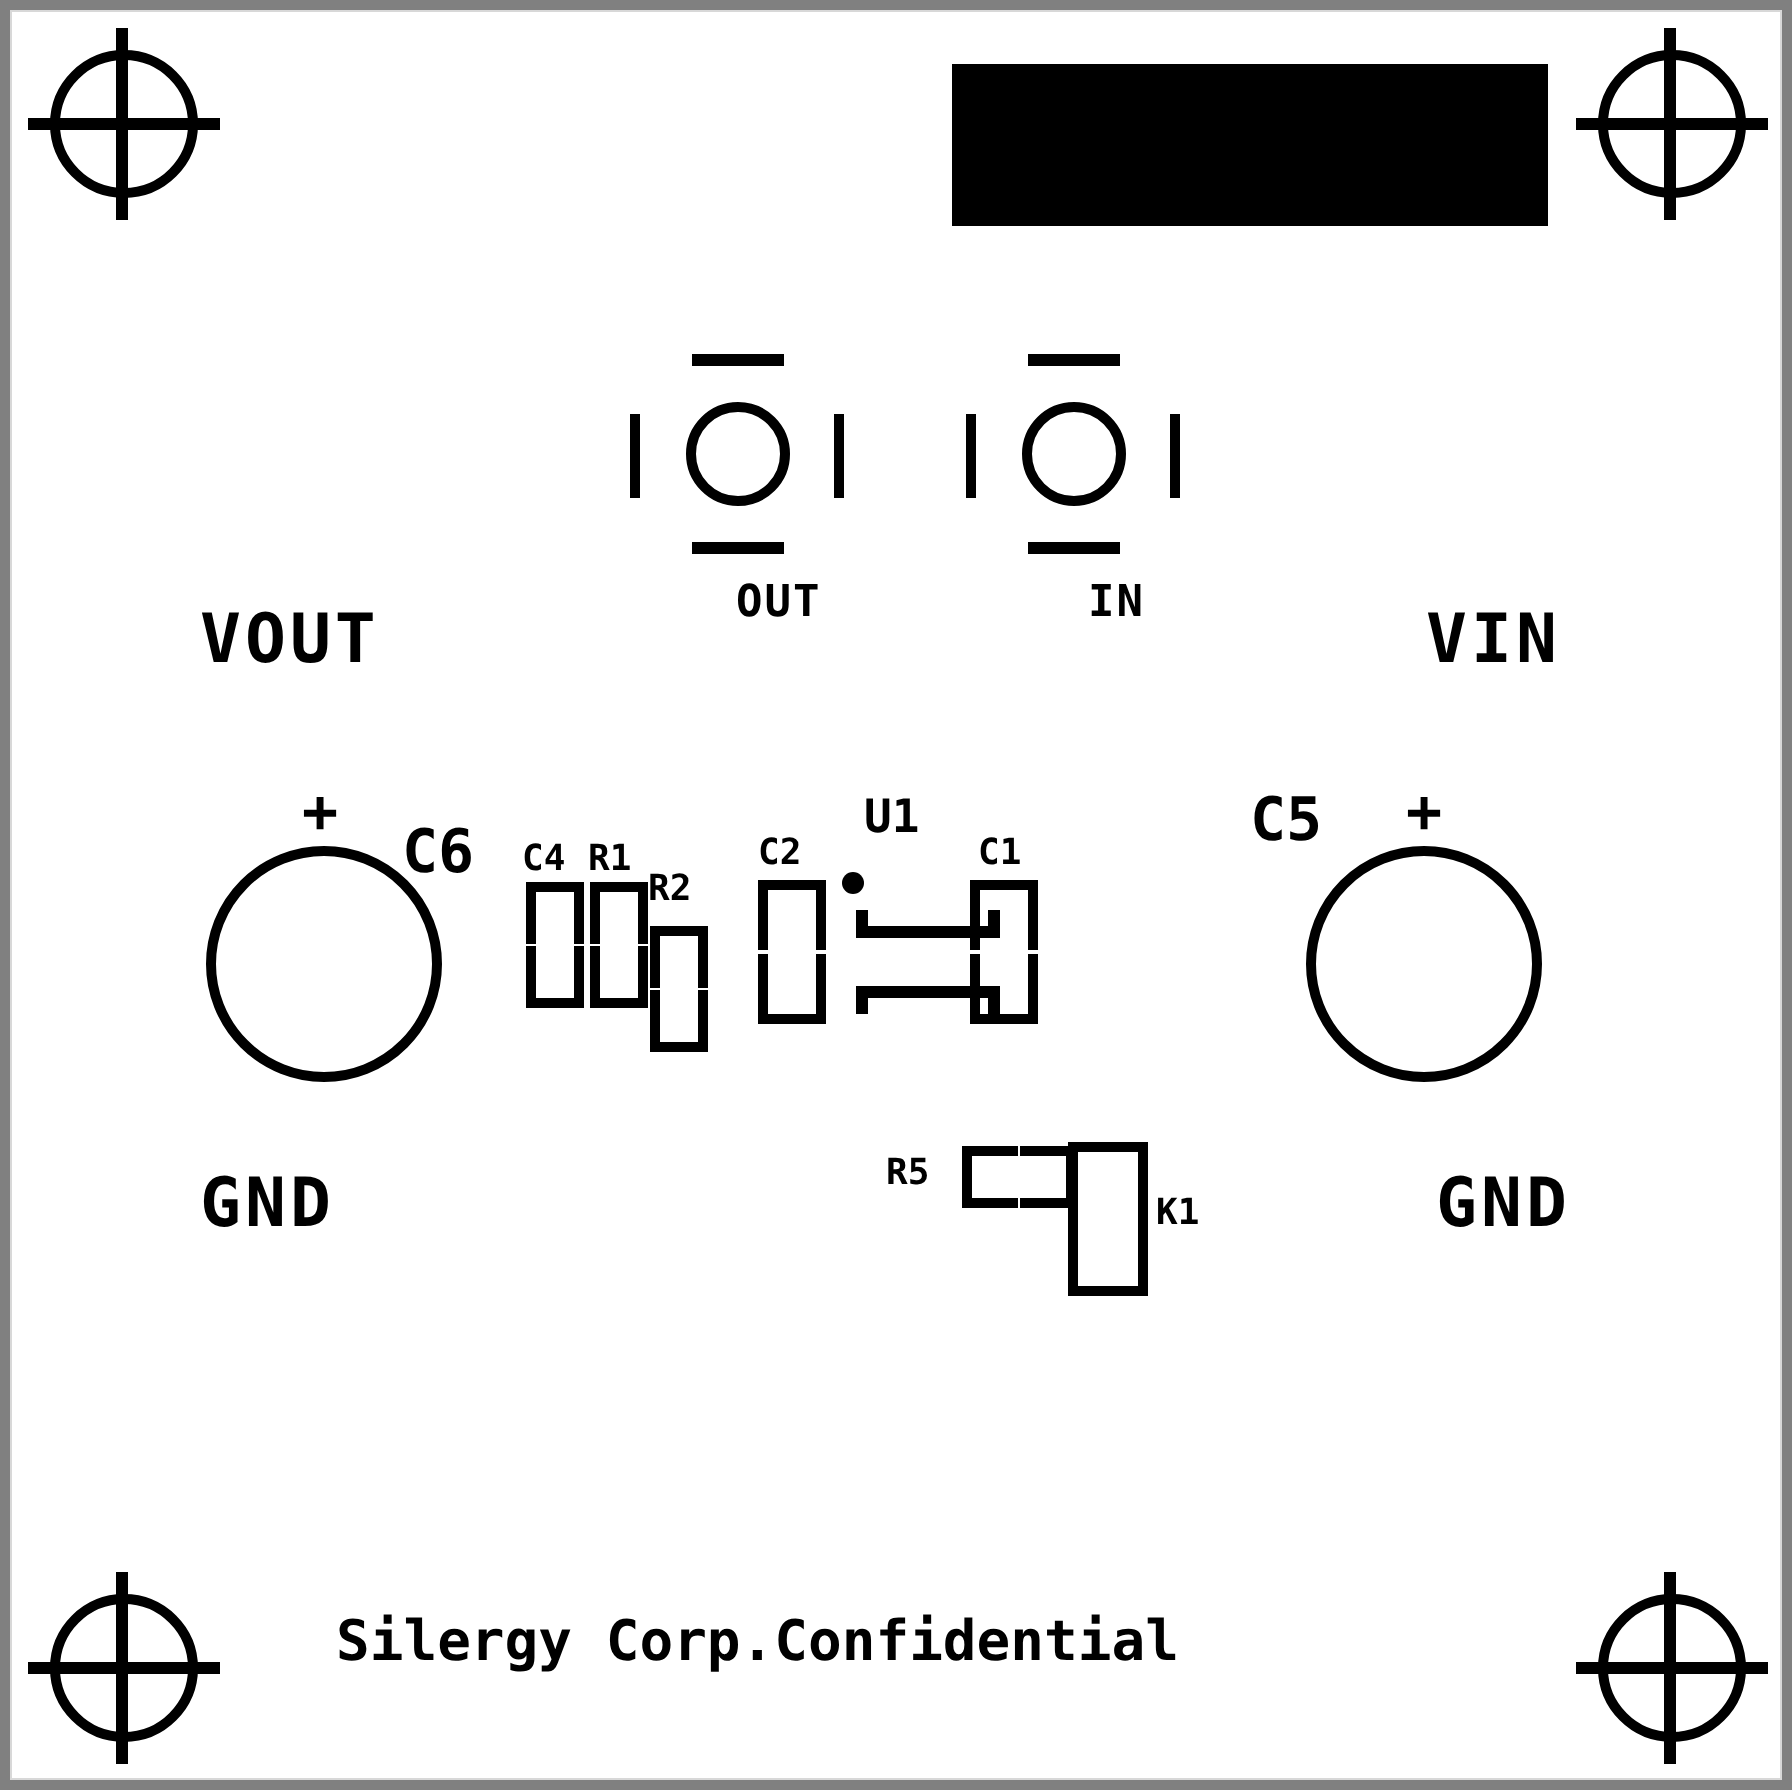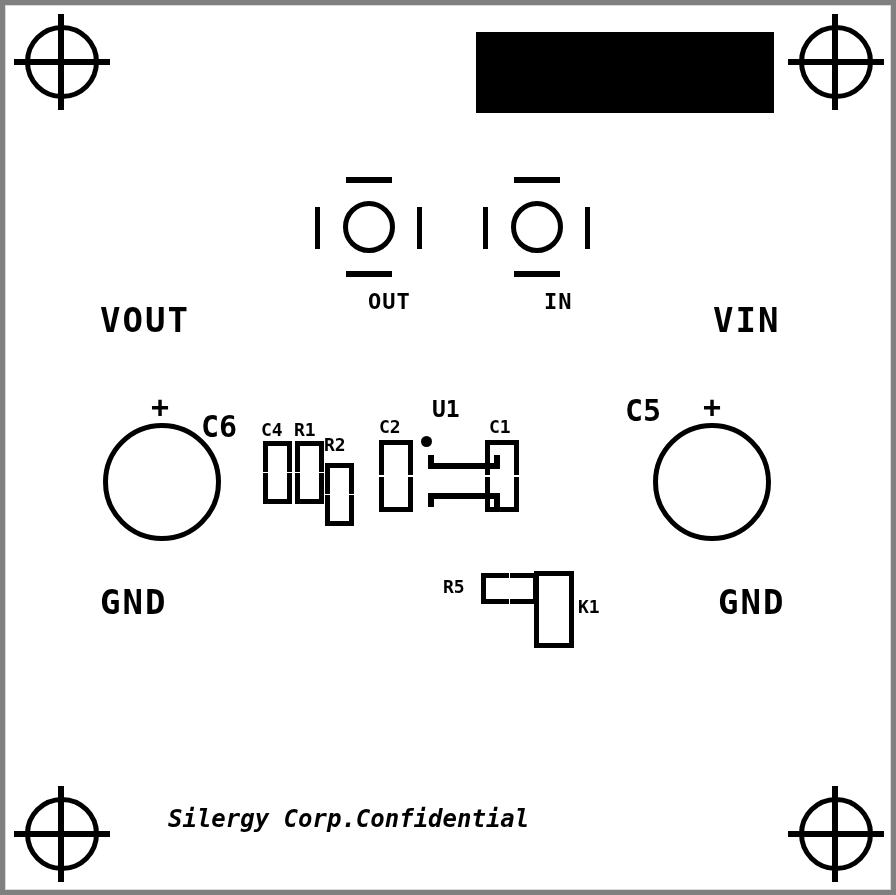--- a/index.html
+++ b/index.html
@@ -45,21 +45,21 @@
     white-space: pre;
     line-height: 1;
   }
   .partno   { font-size: 36px; letter-spacing: 1px; }
   .railbig  { font-size: 34px; letter-spacing: 2px; }
   .padname  { font-size: 22px; letter-spacing: 1px; margin-left: 23px; }
   .refbig   { font-size: 30px; letter-spacing: 0px; }
   .refmid   { font-size: 23px; }
   .refsm    { font-size: 18px; }
   .plus     { font-size: 30px; font-weight: bold; }
-  .footer   { font-size: 24px; letter-spacing: 0px; font-style: italic; }
+  .footer   { font-size: 28px; letter-spacing: 0px; }
 
   
   .fiducial { position: absolute; width: 96px; height: 96px; }
   .fiducial .ring {
     position: absolute; left: 11px; top: 11px;
     width: 74px; height: 74px;
     border: 5px solid #000;
     border-radius: 50%;
     box-sizing: border-box;
   }

